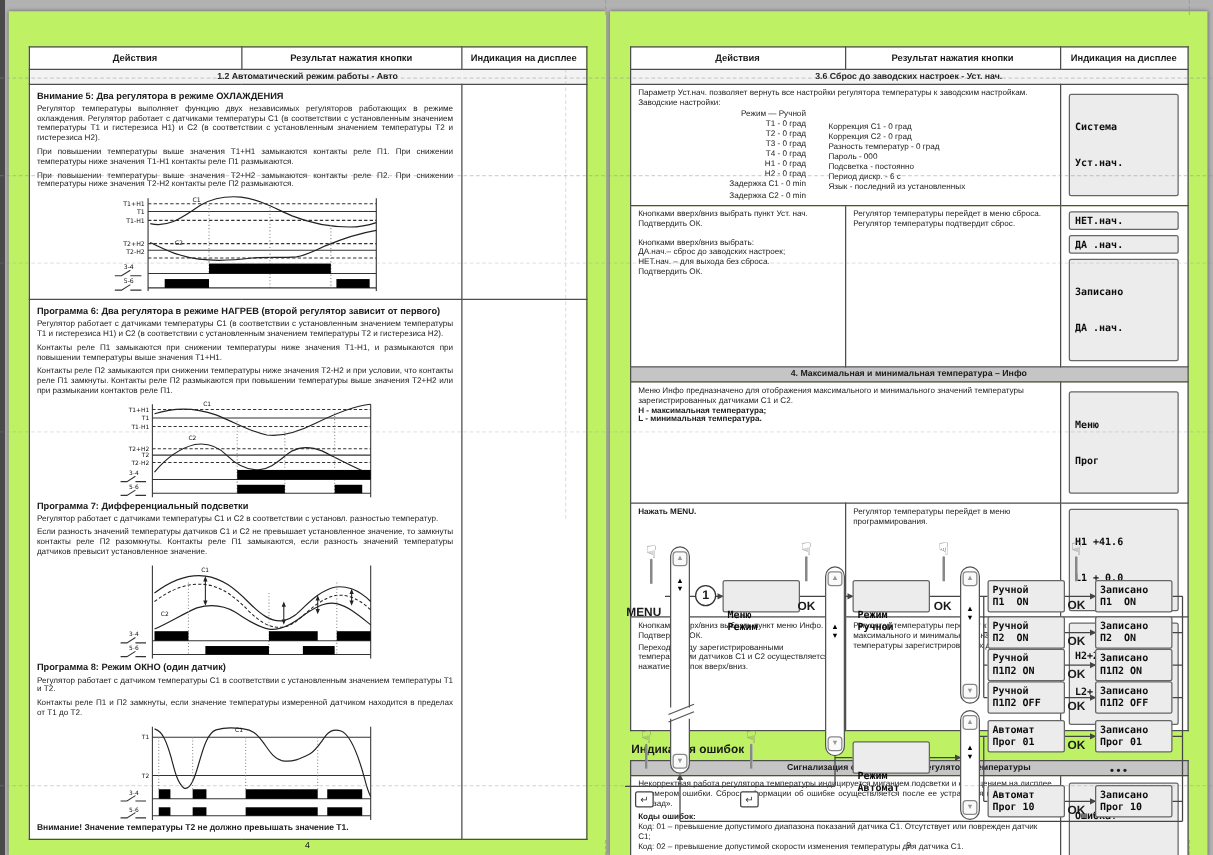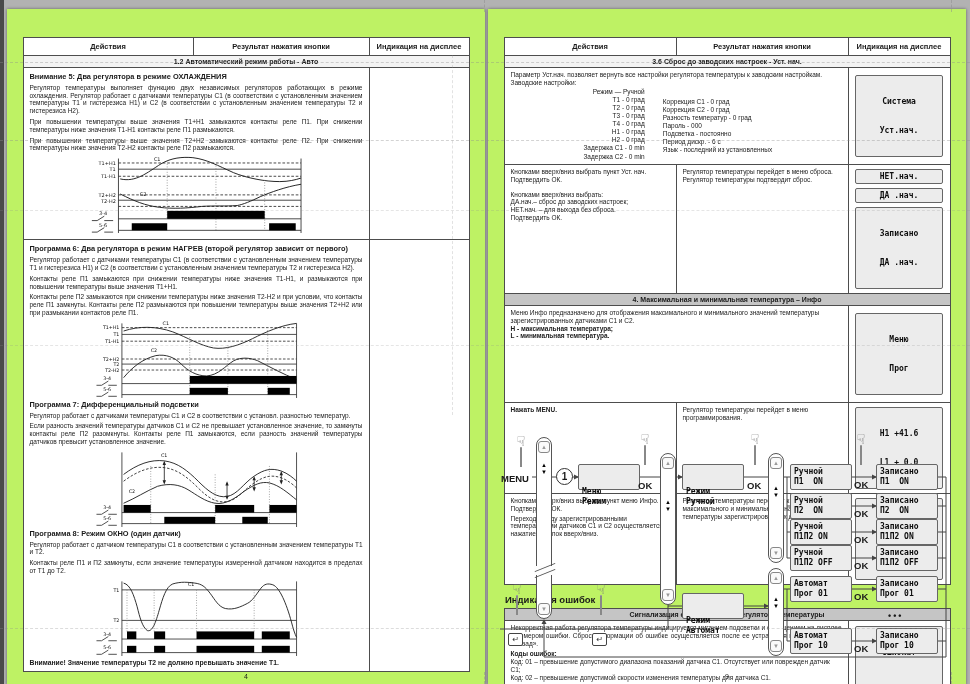--- a/index.html
+++ b/index.html
@@ -27,21 +27,21 @@
   .b { font-weight:bold; }
   .warning { font-size:6.8px; font-weight:bold; margin:3px 0 1px 0; }
 
   svg.diagram { display:block; margin:2px auto 3px auto; height:78px; }
   svg.diagram text { font-size:5.6px; fill:#111; font-family:"DejaVu Sans",sans-serif; }
 
   .lcd { background:#ececec; border:1px solid #666; border-radius:2px; padding:2px 4px;
          font-family:"DejaVu Sans Mono",monospace; font-weight:bold; font-size:8px; line-height:9.5px;
          white-space:pre; color:#0d0d0d; width:88px; }
   .lcd span { display:block; }
-  .lcd-col { display:flex; flex-direction:column; align-items:center; padding:4px 2px;text-align:center; }
+  .lcd-col { display:flex; flex-direction:column; align-items:center; padding:4px 2px; }
 
   
   .free-h1 { font-size:9.5px; font-weight:bold; margin:9px 0 3px 17px; }
 
   
   #flow { position:absolute; left:10px; top:424px; width:458px; height:230px; }
   #flow .abs { position:absolute; }
   #flow .flcd { width:62px; height:26px; padding:2px 3px; font-size:8px; line-height:10px; }
   .flow-label { font-size:9.5px; font-weight:bold; }
   .hand { width:22px; text-align:center; }
@@ -118,21 +118,21 @@
           <text x="18" y="81">5-6</text>
           <line x1="40" y1="85" x2="246" y2="85" stroke="#333"></line>
           <rect x="55" y="77" width="40" height="8" fill="#000"></rect>
           <rect x="210" y="77" width="30" height="8" fill="#000"></rect>
         </svg>
       </td>
       <td class="cell"></td>
     </tr>
     <tr>
       <td class="cell" colspan="2">
-        <div class="prog-title">Программа 6: Два регулятора в режим НАГРЕВ (второй регулятор зависит от первого)</div>
+        <div class="prog-title">Программа 6: Два регулятора в режиме НАГРЕВ (второй регулятор зависит от первого)</div>
         <p class="para">Регулятор работает с датчиками температуры С1 (в соответствии с установленным значением температуры Т1 и гистерезиса Н1) и С2 (в соответствии с установленным значением температуры Т2 и гистерезиса Н2).</p>
         <p class="para">Контакты реле П1 замыкаются при снижении температуры ниже значения Т1-Н1, и размыкаются при повышении температуры выше значения Т1+Н1.</p>
         <p class="para">Контакты реле П2 замыкаются при снижении температуры ниже значения Т2-Н2 и при условии, что контакты реле П1 замкнуты. Контакты реле П2 размыкаются при повышении температуры выше значения Т2+Н2 или при размыкании контактов реле П1.</p>
         <svg class="diagram" viewBox="0 0 255 92">
           <text x="37" y="11" text-anchor="end">Т1+Н1</text>
           <text x="37" y="19" text-anchor="end">Т1</text>
           <text x="37" y="27" text-anchor="end">Т1-Н1</text>
           <text x="37" y="48" text-anchor="end">Т2+Н2</text>
           <text x="37" y="54" text-anchor="end">Т2</text>
           <text x="37" y="61" text-anchor="end">Т2-Н2</text>
@@ -446,21 +446,21 @@
       <polygon points="374,70.5 374,75.5 379,73"></polygon>
       <polygon points="374,96.5 374,101.5 379,99"></polygon>
       <polygon points="374,122.5 374,127.5 379,125"></polygon>
       <polygon points="266,170.5 266,175.5 271,173"></polygon>
       <polygon points="374,153.5 374,158.5 379,156"></polygon>
       <polygon points="374,205.5 374,210.5 379,208"></polygon>
       <polygon points="43.5,191 48.5,191 46,186"></polygon>
     </svg>
 
     <div class="abs hand" style="left:12px; top:2px;"><span class="glyph">☟</span><span class="dome"></span></div>
-    <div class="abs flow-label" style="left:0; top:40px; width:34px; text-align:center;">MENU</div>
+    <div class="abs flow-label" style="left:0; top:52px; width:34px; text-align:center;">MENU</div>
 
     <div class="abs capsule" style="left:38px; top:4px; height:182px;">
       <span class="cap-btn up">▲</span>
       <span class="cap-arrows">▲<br>▼</span>
       <div class="cap-break" style="top:128px;">
           <i style="top:1px;"></i>
           <i style="top:7px;"></i>
         </div>
       <span class="cap-btn down">▼</span>
     </div>

